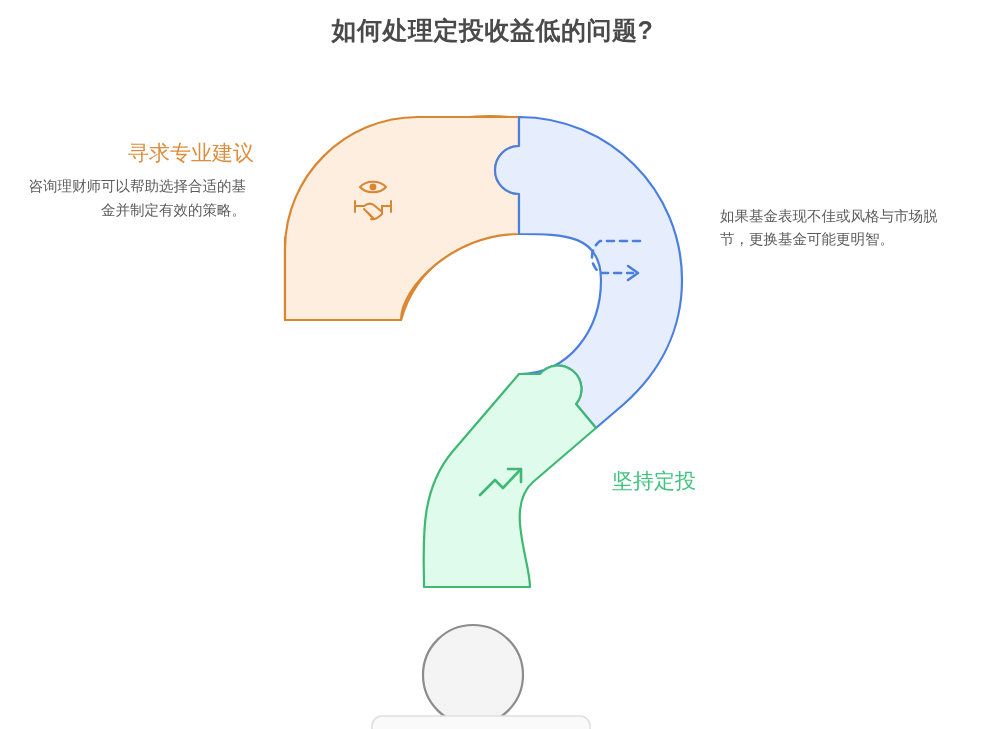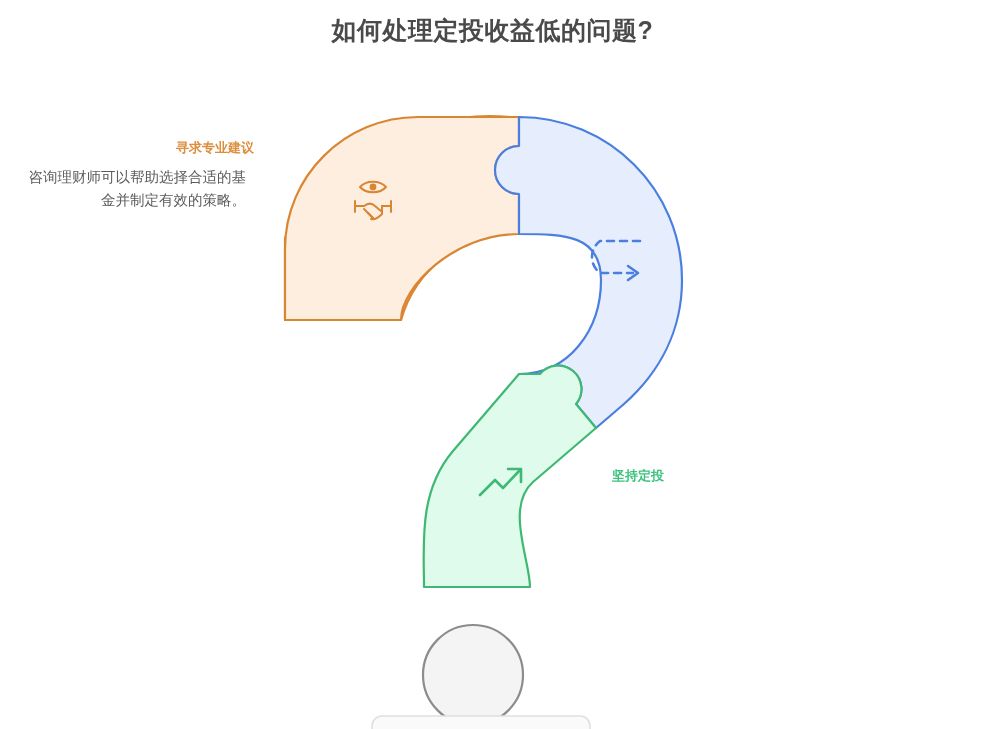--- a/index.html
+++ b/index.html
@@ -34,22 +34,22 @@
     position: absolute;
     left: 0;
     top: 0;
     width: 985px;
     height: 729px;
   }
   .block {
     position: absolute;
   }
   .block-heading {
-    font-size: 13px;
-    font-weight: bold;
+    font-size: 21px;
+    font-weight: normal;
     margin: 0 0 10px 0;
     line-height: 1.2;
   }
   .block-body {
     font-size: 14.5px;
     color: #5c5c5c;
     line-height: 1.62;
     margin: 8px;
   }
   #block-advice {
@@ -223,19 +223,20 @@
 
     <rect x="372" y="716" width="218" height="40" rx="10" ry="10" fill="#fafafa" stroke="#e0e0e0" stroke-width="1.6"></rect>
   </svg>
 
   <div class="block" id="block-advice">
     <div class="block-heading">寻求专业建议</div>
     <div class="block-body">咨询理财师可以帮助选择合适的基金并制定有效的策略。</div>
   </div>
 
   <div class="block" id="block-switch">
+    <div class="block-body">如果基金表现不佳或风格与市场脱节，更换基金可能更明智。</div>
   </div>
 
   <div class="block" id="block-hold">
     <div class="block-heading">坚持定投</div>
   </div>
 
 </div>
 
 </body></html>

